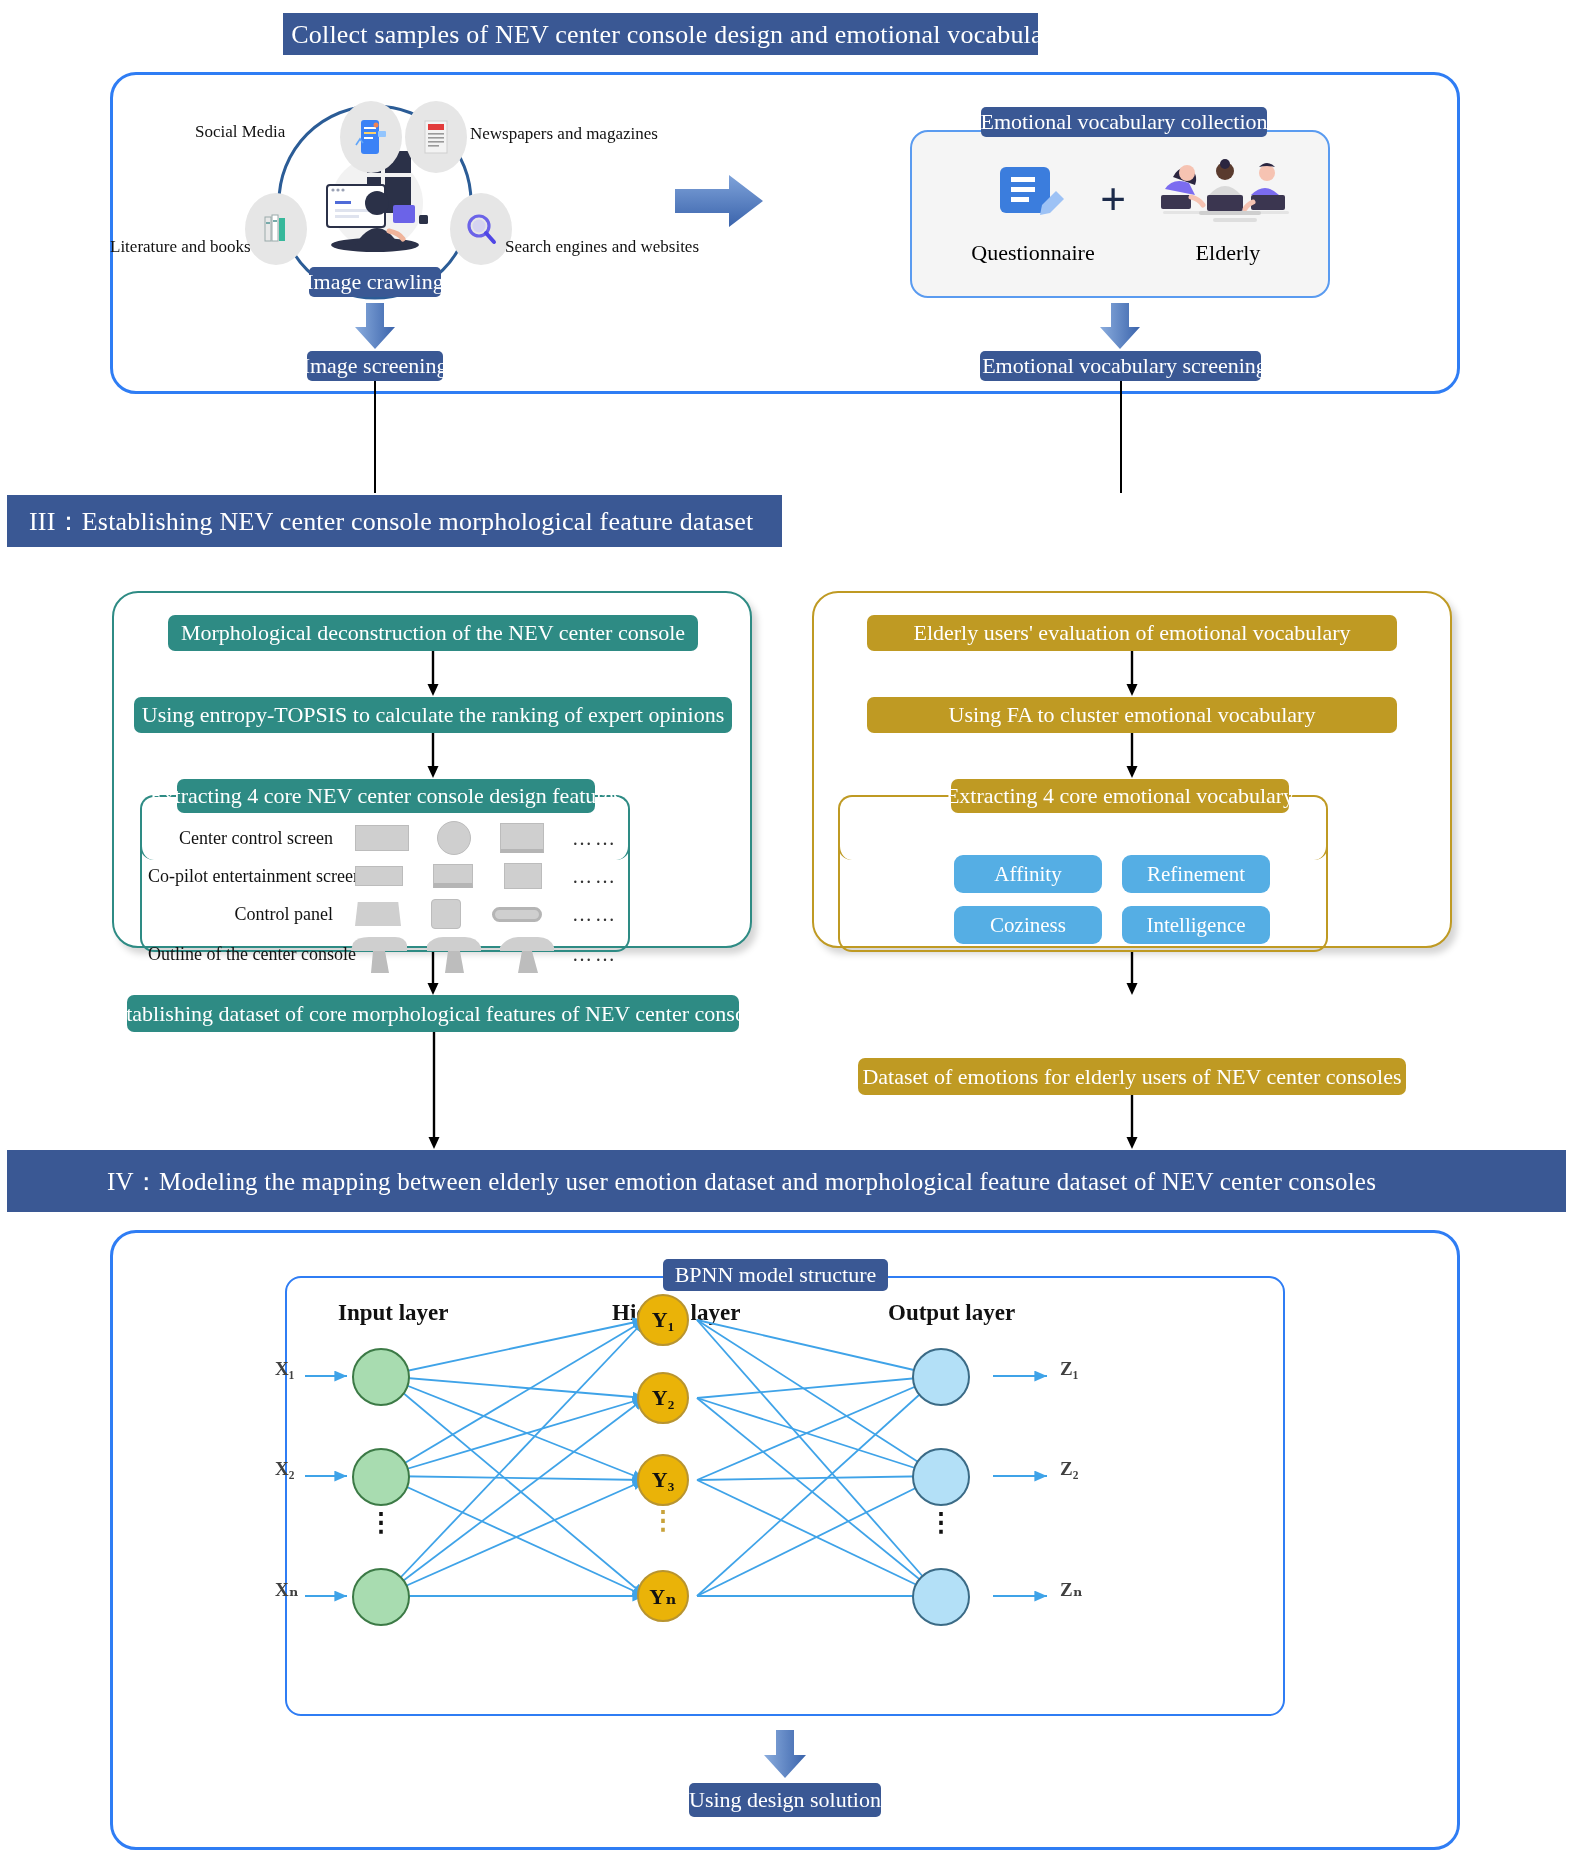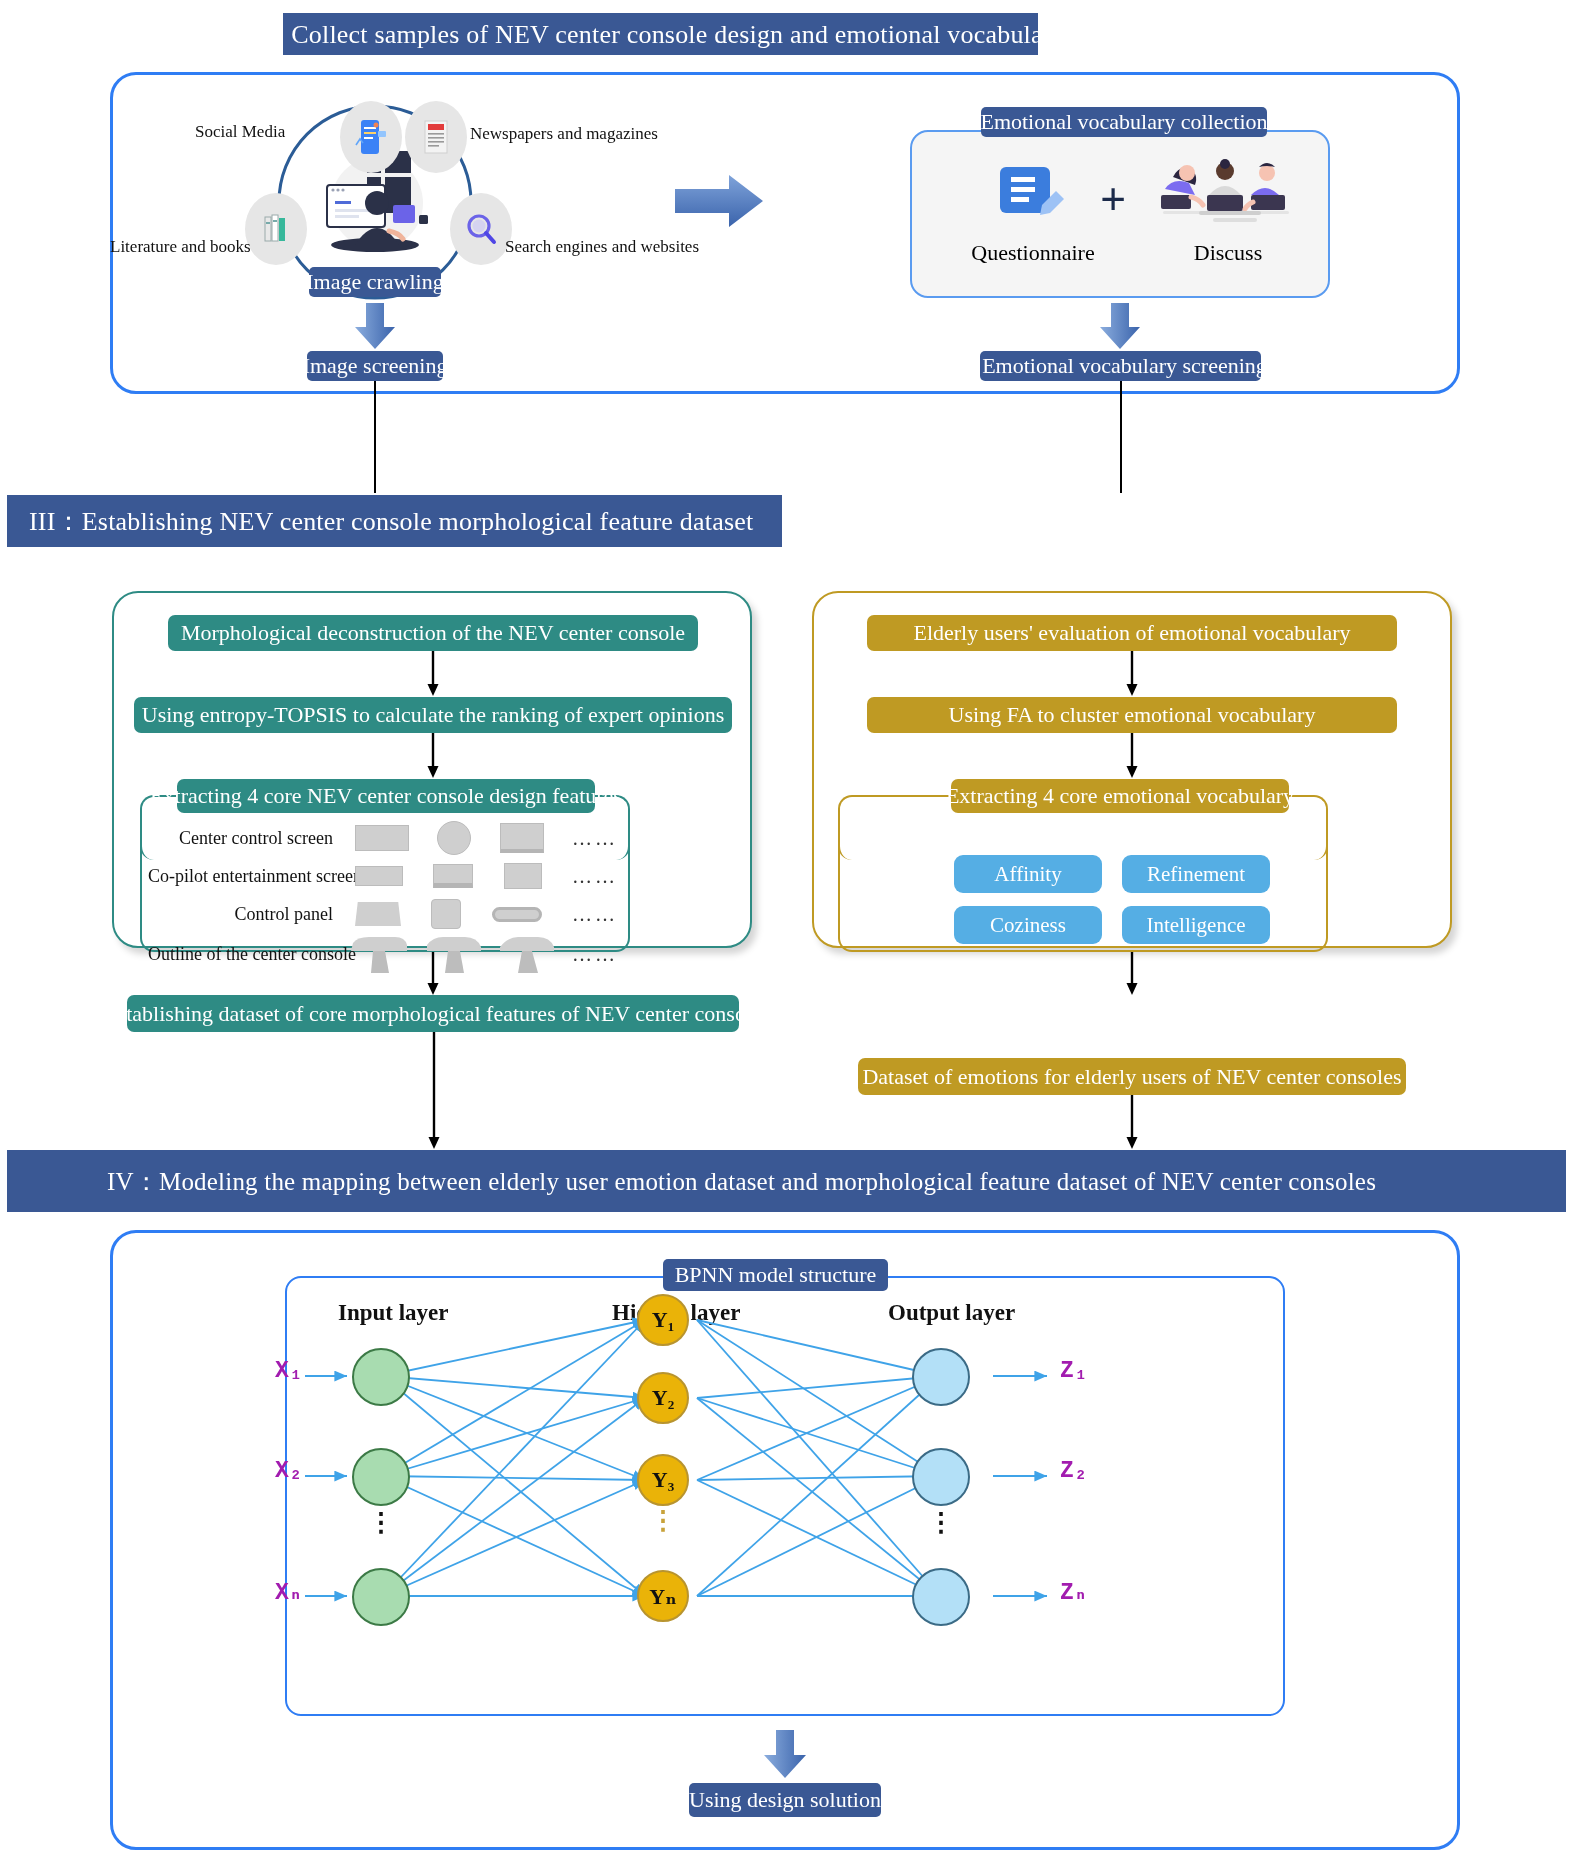--- a/index.html
+++ b/index.html
@@ -76,21 +76,21 @@
   
   .layer-title { position:absolute; font-size:23px; font-weight:bold; color:#111; white-space:nowrap; }
   .node {
     position:absolute; border-radius:50%;
     display:flex; align-items:center; justify-content:center;
     font-size:22px; font-weight:bold; color:#111;
   }
   .node.green { background:#a8dcb0; border:2px solid #3c7a46; }
   .node.gold  { background:#eab308; border:2px solid #b8942f; }
   .node.blue  { background:#b3e0f7; border:2px solid #3b6b86; }
-  .io-label { position:absolute; font-size:23px; font-weight:bold; color:#a21caf;font-family:Liberation Mono, monospace; }
+  .io-label { position:absolute; font-size:19px; font-weight:bold; color:#404040; }
   .vdots { position:absolute; font-size:26px; line-height:9px; font-weight:bold; text-align:center; }
 </style>
 </head>
 <body>
 
 <div class="canvas">
 
   <div class="sec-bar center" style="left:283px; top:13px; width:755px; height:42px;">
     <span>I：Collect samples of NEV center console design and emotional vocabulary</span>
   </div>
@@ -208,21 +208,21 @@
     <rect x="52" y="40" width="36" height="16" rx="2" fill="#3b3650"></rect>
     <circle cx="112" cy="18" r="8" fill="#f6c3b2"></circle>
     <path d="M104 12 q8 -8 16 0 q-8 -2 -16 0" fill="#2b2640"></path>
     <path d="M96 40 q14 -14 28 0 z" fill="#7b6cf0"></path>
     <rect x="96" y="40" width="34" height="15" rx="2" fill="#3b3650"></rect>
     <path d="M98 47 q-6 3 -8 7" stroke="#f6c3b2" stroke-width="5" fill="none" stroke-linecap="round"></path>
     <rect x="8" y="56" width="126" height="3" rx="1.5" fill="#e4e4e4"></rect>
     <rect x="44" y="56" width="62" height="4" rx="2" fill="#cfcfcf"></rect>
     <rect x="58" y="63" width="44" height="4" rx="2" fill="#dedede"></rect>
   </svg>
-  <div style="position:absolute; left:1158px; top:240px; width:140px; text-align:center; font-size:22px;">Discuss</div>
+  <div style="position:absolute; left:1158px; top:240px; width:140px; text-align:center; font-size:22px;">Elderly</div>
 
   <svg class="blockarrow" style="left:355px; top:303px; width:40px; height:46px;" viewBox="0 0 40 46">
     <defs>
         <linearGradient id="ag2" x1="0" y1="0" x2="1" y2="0">
       <stop offset="0" stop-color="#8badde"></stop>
           <stop offset="1" stop-color="#3a63ab"></stop>
         </linearGradient>
       </defs>
     <path d="M11 0 H29 V24 H40 L20 46 L0 24 H11 Z" fill="url(#ag2)"></path>
   </svg>

